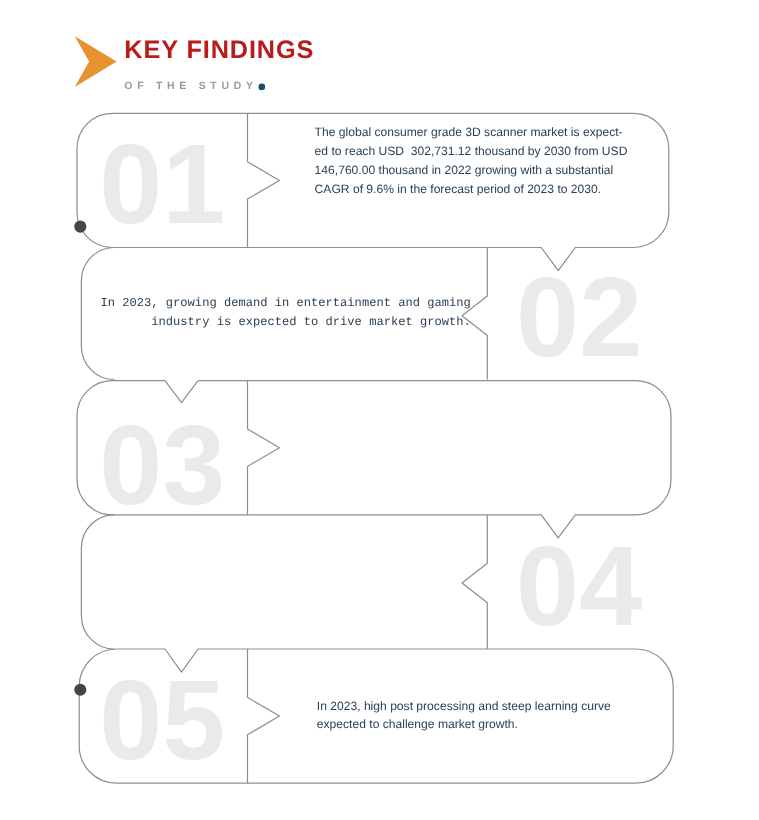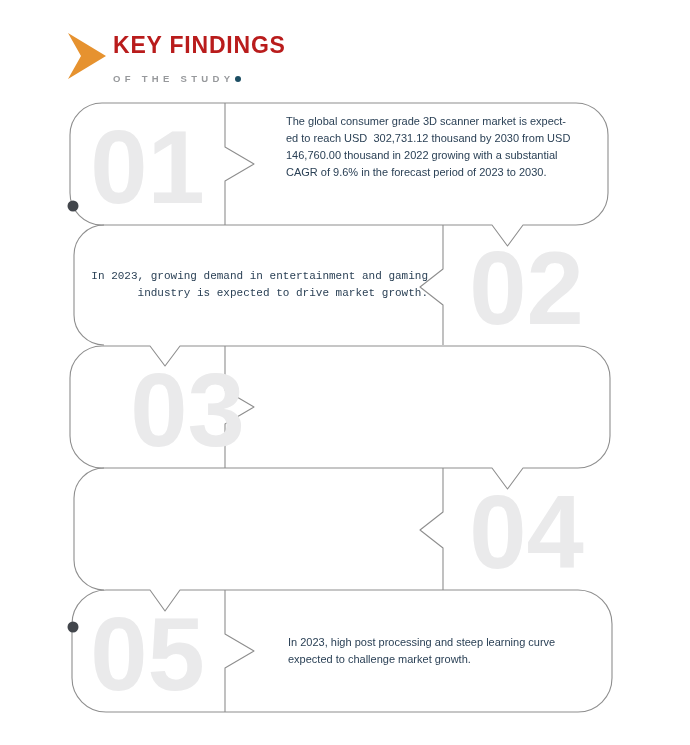--- a/index.html
+++ b/index.html
@@ -42,21 +42,21 @@
     position:absolute;display:flex;align-items:center;
     color:#2B4156;font-size:11px;line-height:17px;font-weight:500;
     white-space:pre-wrap;
   }
   .finding-text.align-right{text-align:right;justify-content:flex-end;font-family:Liberation Mono, monospace;}
   
   .n1{left:70px;top:106px;width:155px;height:122px;}
   .t1{left:286px;top:103px;width:312px;height:88px;}
   .n2{left:443px;top:228px;width:167px;height:120px;}
   .t2{left:88px;top:225px;width:340px;height:120px;}
-  .n3{left:70px;top:349px;width:155px;height:122px;padding-left:40px;}
+  .n3{left:70px;top:361px;width:155px;height:122px;}
   .t3{left:288px;top:346px;width:312px;height:122px;}
   .n4{left:443px;top:471px;width:167px;height:122px;}
   .t4{left:88px;top:468px;width:340px;height:122px;}
   .n5{left:70px;top:593px;width:155px;height:122px;}
   .t5{left:288px;top:590px;width:312px;height:122px;}
 </style>
 </head>
 <body>
 
 <div class="canvas">

